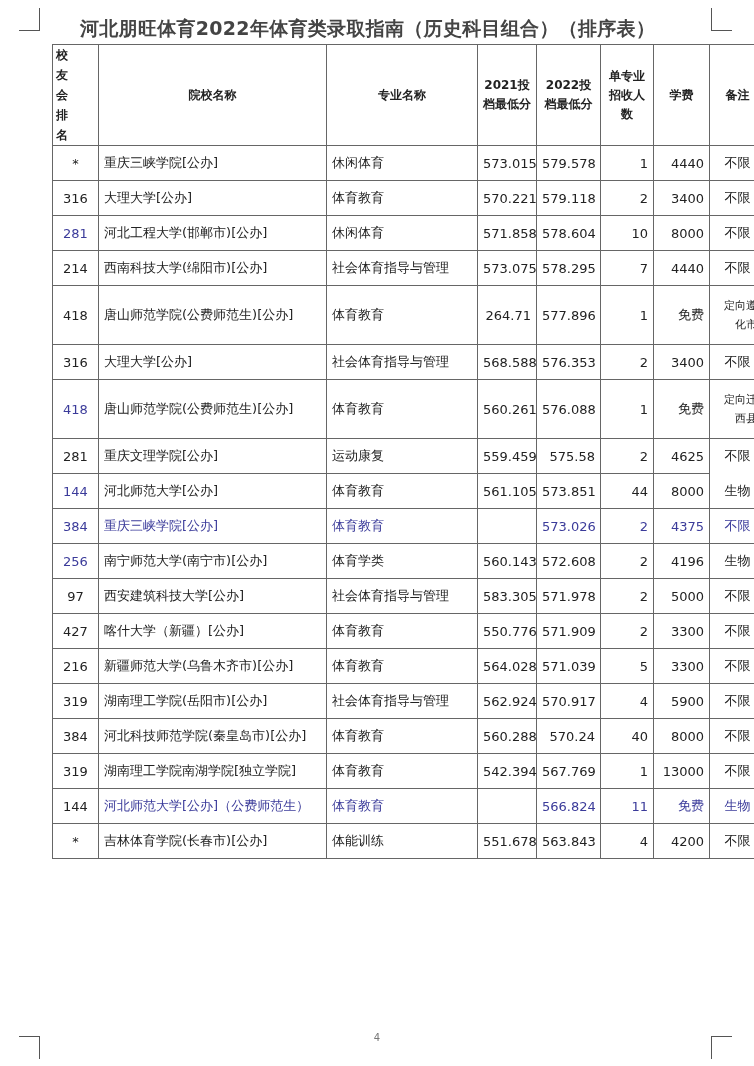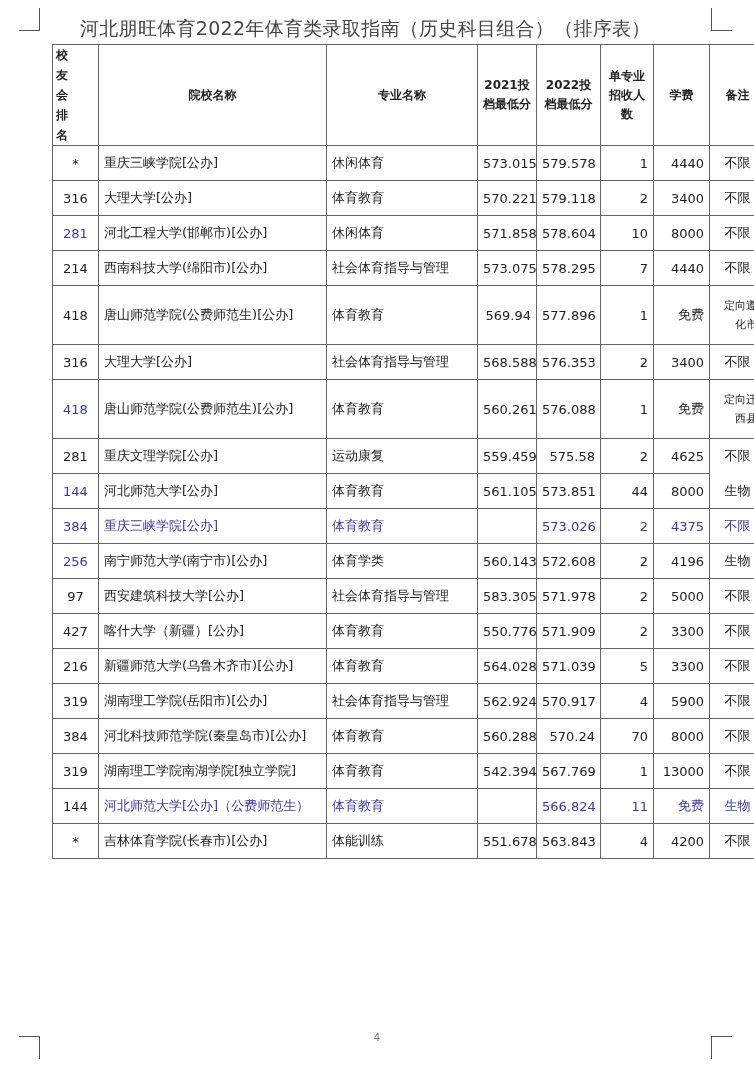--- a/index.html
+++ b/index.html
@@ -3,21 +3,21 @@
 <meta charset="utf-8">
 <style>
   html, body { margin: 0; padding: 0; background: #ffffff; }
   body { width: 754px; height: 1066px; position: relative; overflow: hidden;
          font-family: "DejaVu Sans", "Liberation Sans", sans-serif; color: #222; }
   .corner { position: absolute; width: 22px; height: 22px; border-color: #555; border-style: solid; border-width: 0; }
   .c-tl { left: 19px; top: 8px; border-right-width: 1.5px; border-bottom-width: 1.5px; width: 20px; height: 22px; }
   .c-tr { left: 711px; top: 8px; border-left-width: 1.5px; border-bottom-width: 1.5px; width: 20px; height: 22px; }
   .c-bl { left: 19px; top: 1036px; border-right-width: 1.5px; border-top-width: 1.5px; width: 20px; height: 22px; }
   .c-br { left: 711px; top: 1036px; border-left-width: 1.5px; border-top-width: 1.5px; width: 20px; height: 22px; }
-  .title { position: absolute; left: 80px; top: 16px; width: 600px; font-size: 19px; font-weight: normal;
+  .title { position: absolute; left: 80px; top: 16px; width: 600px; font-size: 19px; font-weight: bold;
            color: #444; letter-spacing: 0.3px; white-space: nowrap; }
   .page-num { position: absolute; left: 0; width: 754px; top: 1032px; text-align: center; font-size: 10px; color: #777; }
   table { position: absolute; left: 37px; top: 44px; border-collapse: collapse; table-layout: fixed; width: 713px; margin-left: 15px; }
   td, th { border: 1px solid #666; font-size: 13px; padding: 0 5px; overflow: hidden; white-space: nowrap; height: 34px; }
   th { font-weight: bold; font-size: 12px; line-height: 19px; height: 60px; white-space: normal; text-align: center; color: #222; }
   th.rank-h { text-align: left; padding: 0 3px; letter-spacing: 4px; line-height: 20px; }
   td.c { text-align: center; }
   td.r { text-align: right; }
   td.l { text-align: left; }
   tr.tall td { height: 58px; }
@@ -104,21 +104,21 @@
       <td class="r">578.295</td>
       <td class="r">7</td>
       <td class="r">4440</td>
       <td class="c">不限</td>
     </tr>
 
     <tr class="tall">
       <td class="c">418</td>
       <td class="l">唐山师范学院(公费师范生)[公办]</td>
       <td class="l">体育教育</td>
-      <td class="r">569.94</td>
+      <td class="r">264.71</td>
       <td class="r">577.896</td>
       <td class="r">1</td>
       <td class="r">免费</td>
       <td class="note-small">定向遵化市</td>
     </tr>
 
     <tr>
       <td class="c">316</td>
       <td class="l">大理大学[公办]</td>
       <td class="l">社会体育指导与管理</td>
@@ -228,21 +228,21 @@
       <td class="r">5900</td>
       <td class="c">不限</td>
     </tr>
 
     <tr>
       <td class="c">384</td>
       <td class="l">河北科技师范学院(秦皇岛市)[公办]</td>
       <td class="l">体育教育</td>
       <td class="r">560.288</td>
       <td class="r">570.24</td>
-      <td class="r">70</td>
+      <td class="r">40</td>
       <td class="r">8000</td>
       <td class="c">不限</td>
     </tr>
 
 
 
     <tr>
       <td class="c">319</td>
       <td class="l">湖南理工学院南湖学院[独立学院]</td>
       <td class="l">体育教育</td>

